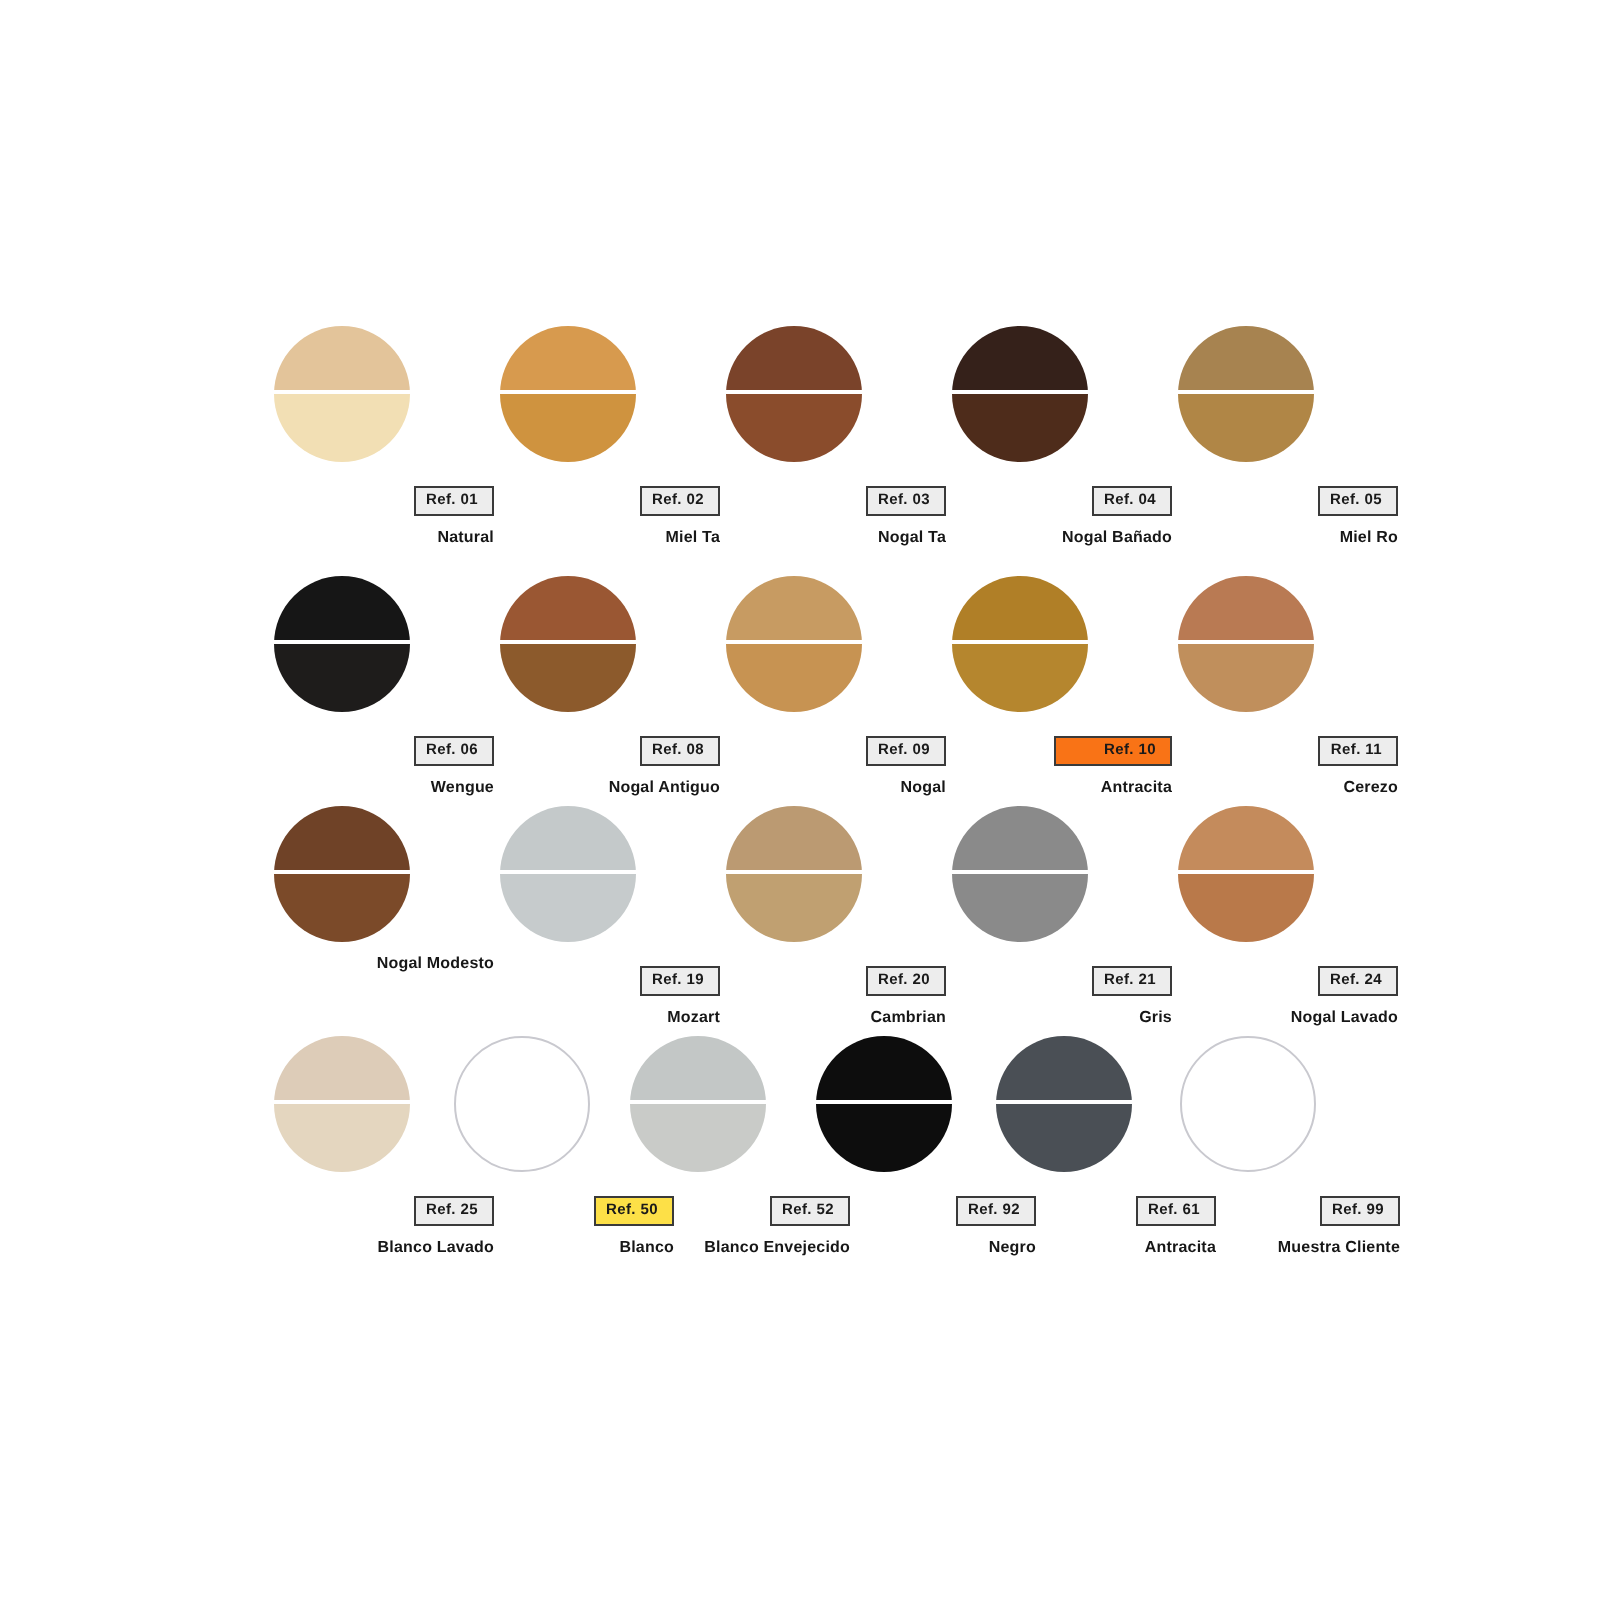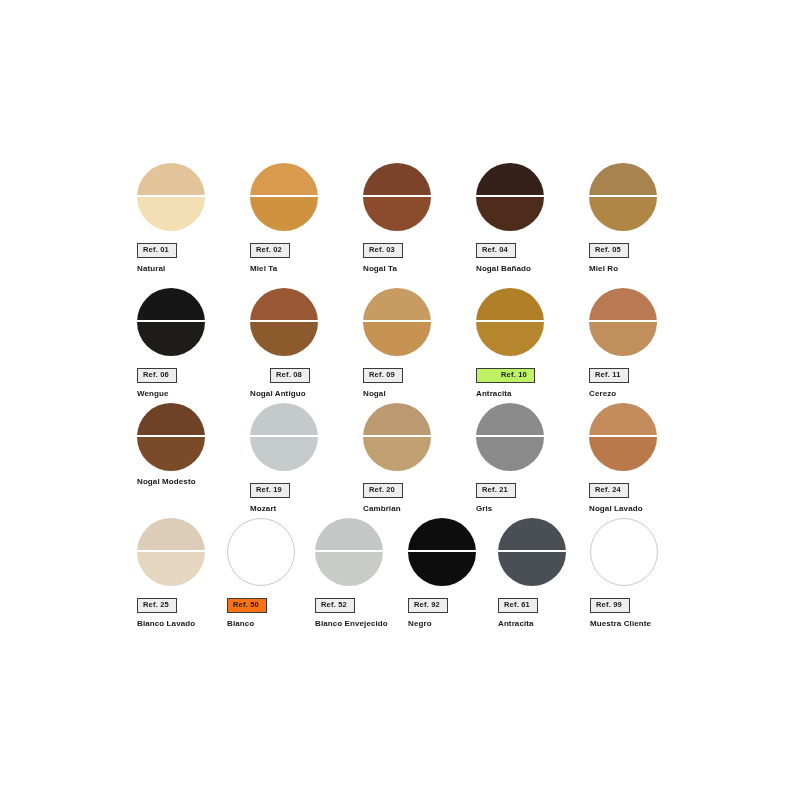--- a/index.html
+++ b/index.html
@@ -6,20 +6,21 @@
   html, body {
     width: 800px; height: 800px;
     background: #ffffff;
     font-family: "Liberation Sans", sans-serif;
     overflow: hidden;
   }
   #catalog {
     position: relative;
     width: 800px; height: 800px;
     background: #ffffff;
+    text-align: right;
   }
   .swatch-cell {
     position: absolute;
     width: 110px;
   }
   .disc-wrap {
     position: relative;
     width: 68px; height: 68px;
   }
   .disc {
@@ -211,21 +212,21 @@
       <div class="name-label">Nogal</div>
     </div>
     <div class="swatch-cell" style="left: 476px; top: 288px;">
       <div class="disc-wrap">
         <div class="disc">
           <div class="half-top grain-v" style="background: rgb(176, 127, 39);"></div>
           <div class="split"></div>
           <div class="half-bot grain-h" style="background: rgb(181, 134, 46);"></div>
         </div>
       </div>
-      <div><span class="ref-badge" style="border-color: rgb(58, 58, 58); background: #bef264; padding-left: 24px;">Ref. 10</span></div>
+      <div><span class="ref-badge" style="border-color: rgb(58, 58, 58); background: #f97316; padding-left: 24px;">Ref. 10</span></div>
       <div class="name-label">Antracita</div>
     </div>
     <div class="swatch-cell" style="left: 589px; top: 288px;">
       <div class="disc-wrap">
         <div class="disc">
           <div class="half-top grain-rings" style="background: rgb(185, 122, 83);"></div>
           <div class="split"></div>
           <div class="half-bot grain-h" style="background: rgb(192, 143, 92);"></div>
         </div>
       </div>
@@ -293,21 +294,21 @@
           <div class="half-bot grain-ridge" style="background: rgb(228, 214, 191);"></div>
         </div>
       </div>
       <div><span class="ref-badge" style="border-color: rgb(58, 58, 58); background: rgb(237, 237, 237);">Ref. 25</span></div>
       <div class="name-label">Blanco Lavado</div>
     </div>
     <div class="swatch-cell" style="left: 227px; top: 518px;">
       <div class="disc-wrap">
         <div class="disc outline"></div>
       </div>
-      <div><span class="ref-badge" style="border-color: rgb(58, 58, 58); background: #f97316;">Ref. 50</span></div>
+      <div><span class="ref-badge" style="border-color: rgb(58, 58, 58); background: #fde047;">Ref. 50</span></div>
       <div class="name-label">Blanco</div>
     </div>
     <div class="swatch-cell" style="left: 315px; top: 518px;">
       <div class="disc-wrap">
         <div class="disc">
           <div class="half-top grain-speck" style="background: rgb(195, 199, 198);"></div>
           <div class="split"></div>
           <div class="half-bot grain-speck" style="background: rgb(201, 203, 200);"></div>
         </div>
       </div>

